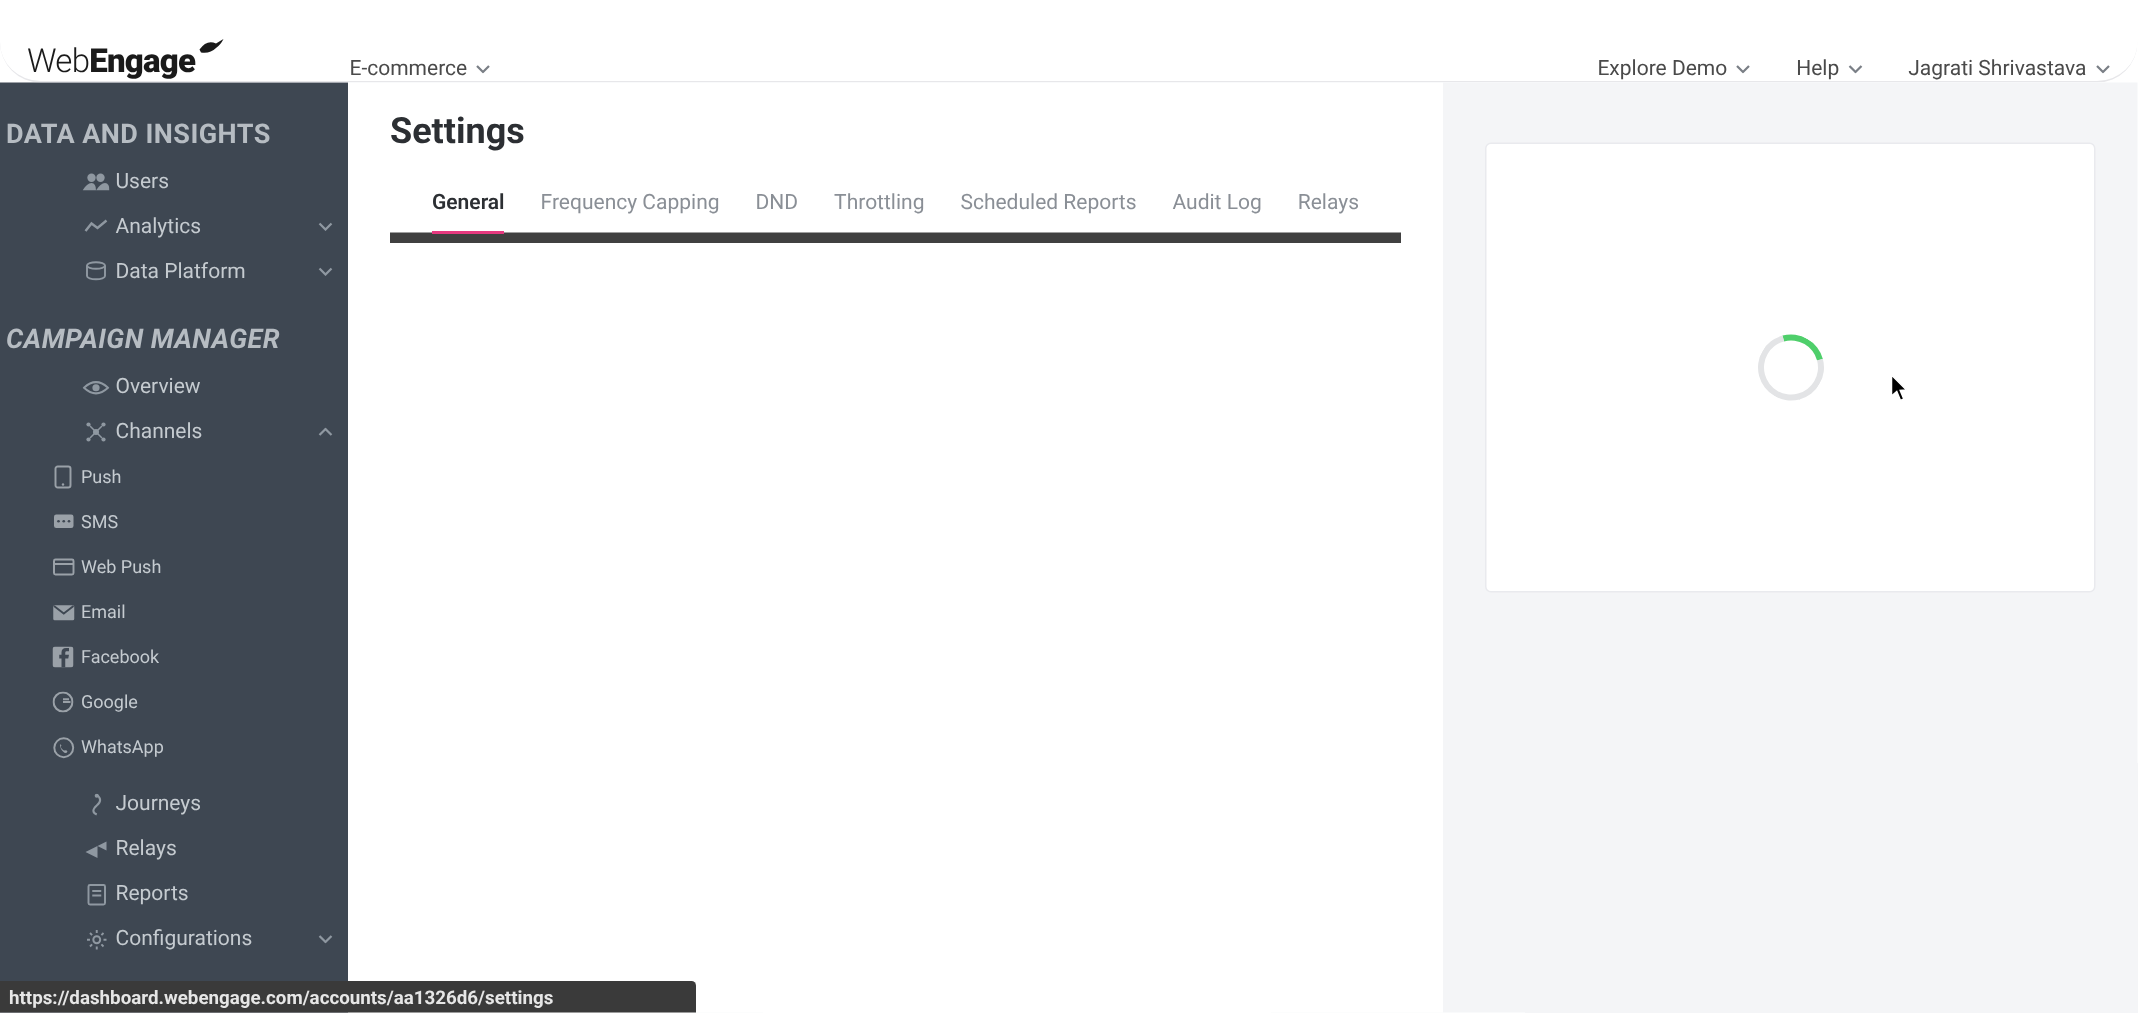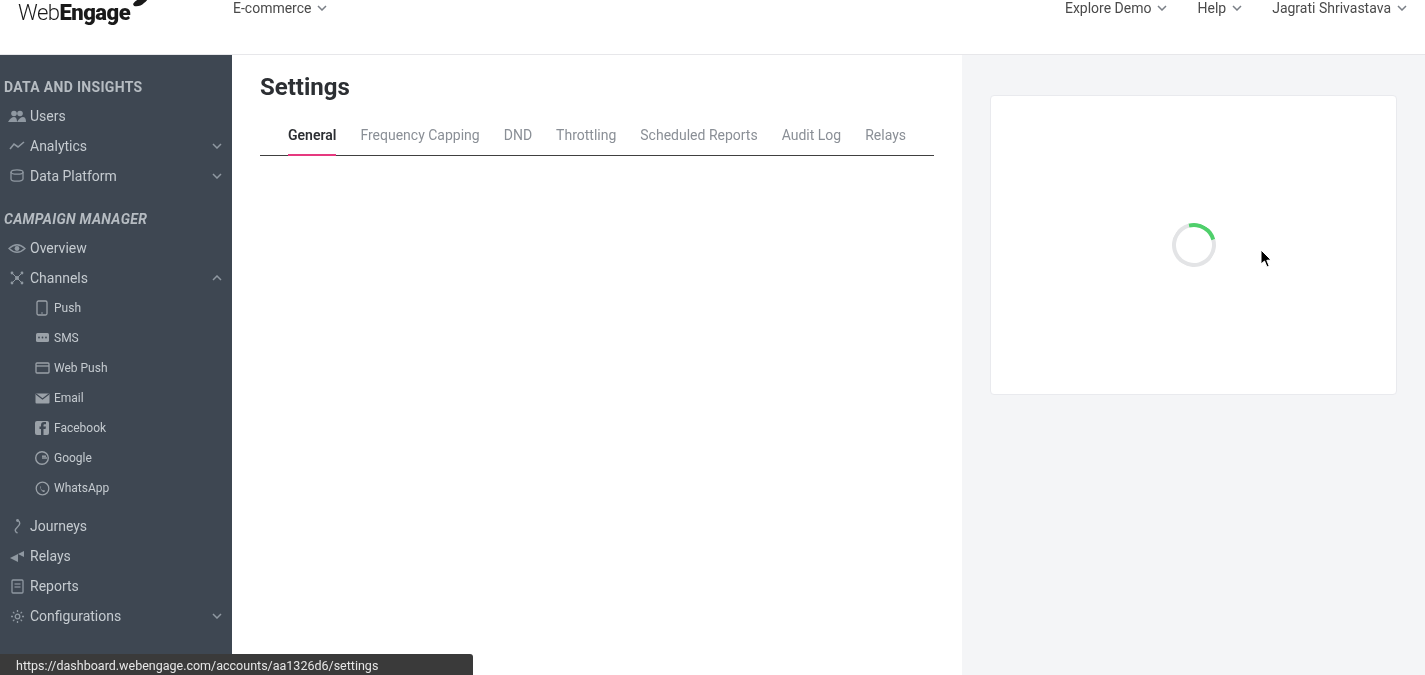--- a/index.html
+++ b/index.html
@@ -11,25 +11,26 @@
     width: 1425px;
     height: 675px;
     overflow: hidden;
     position: relative;
   }
 
   
   .topbar {
     height: 55px;
     display: flex;
-    align-items: flex-start;
+    align-items: flex-end;
     border-bottom: 1px solid #e7e7ea;
     padding: 0 18px;
     position: relative;
     z-index: 5;
+    border-radius: 27px;
   }
   .logo-wrap {
     display: flex;
     align-items: center;
     width: 215px;
   }
   .logo-txt {
     font-size: 22px;
     font-weight: 700;
     color: #1a1a1a;
@@ -69,32 +70,33 @@
     left: 0;
     bottom: 0;
     width: 232px;
     background: #3e4752;
     color: #b0b7be;
     overflow-y: auto;
     padding-top: 16px;
   }
   .sidebar-section {
     padding: 8px 4px 6px 4px;
-    font-size: 14px;
+    font-size: 18px;
     font-weight: 700;
     color: #b6bcc2;
     letter-spacing: 0.3px;
   }
   .nav-item {
     display: flex;
     align-items: center;
     height: 30px;
     padding: 0 10px 0 4px;
     cursor: pointer;
     color: #c5cbd0;
+    margin-left: 47px;
   }
   .nav-icon {
     width: 26px;
     display: flex;
     justify-content: center;
     align-items: center;
     color: #8f98a1;
   }
   .nav-label { flex: 1; font-size: 14px; }
   .nav-chevron { color: #8f98a1; }
@@ -133,21 +135,21 @@
   }
   .page-title {
     font-size: 24px;
     font-weight: 700;
     color: #2c2f33;
   }
   .tabs {
     display: flex;
     gap: 24px;
     background: #fff;
-    border-bottom: 1px solid #404040;
+    border-bottom: 7px solid #404040;
     padding: 0 28px;
     margin-top: 14px;
   }
   .tab {
     padding: 12px 0;
     font-size: 14px;
     color: #8a8f96;
     cursor: pointer;
     position: relative;
   }
@@ -186,22 +188,23 @@
   }
 
   
   .status-url {
     position: absolute;
     left: 0;
     bottom: 0;
     background: #3a3a3a;
     color: #e6e6e6;
     font-size: 12.5px;
-    padding: 4px 95px 2px 16px;
+    padding: 4px 95px 2px 6px;
     border-top-right-radius: 3px;
+    font-weight: bold;
   }
 
   
   .cursor {
     position: absolute;
     left: 1260px;
     top: 249px;
     z-index: 20;
     pointer-events: none;
   }

